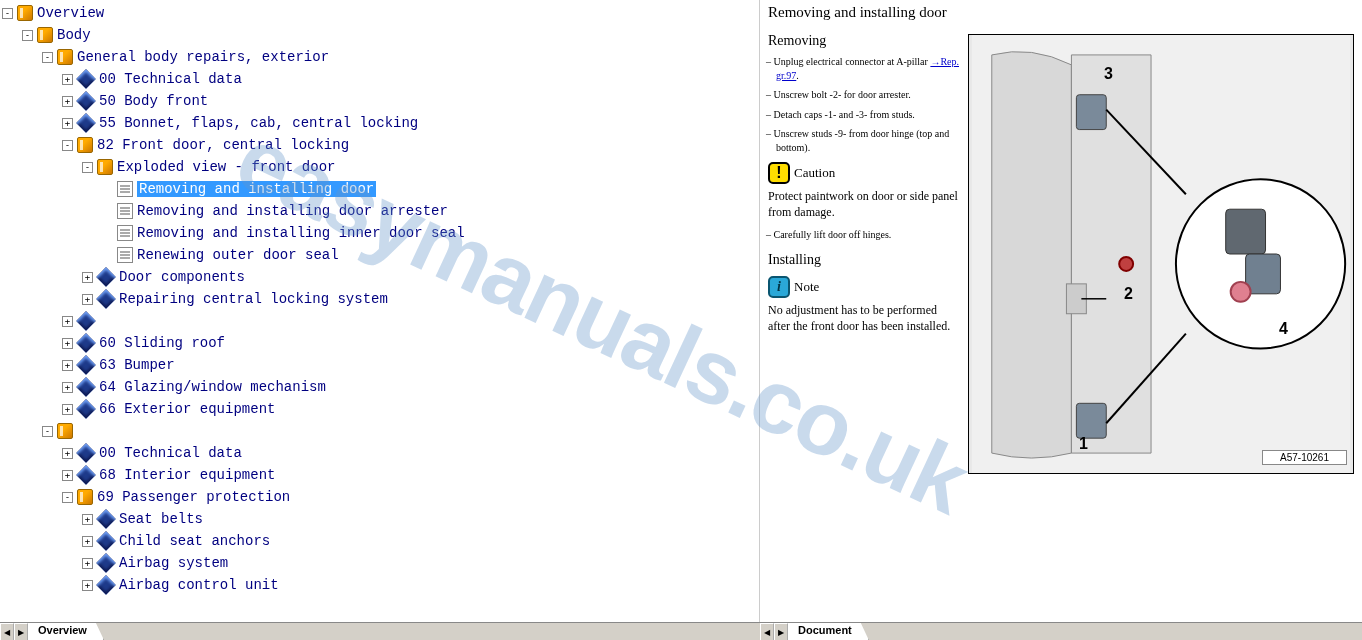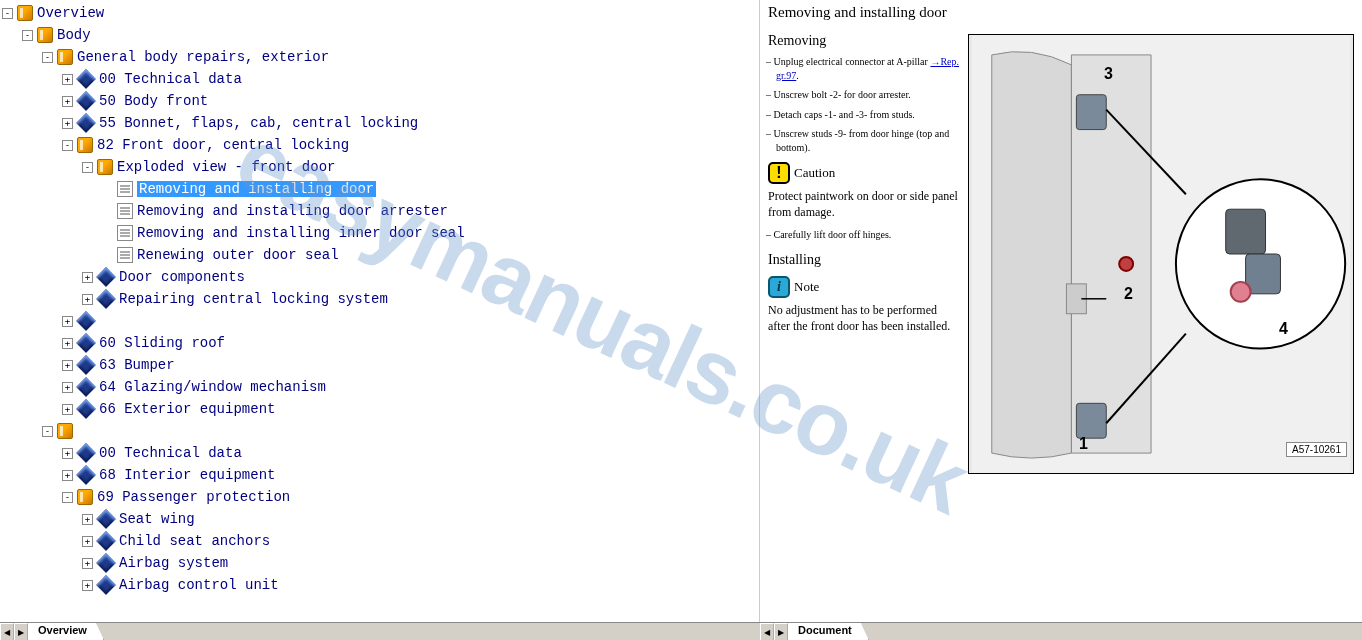--- a/index.html
+++ b/index.html
@@ -33,21 +33,21 @@
 .doc-step::before { content: "– "; }
 .doc-link { color: #0000cc; text-decoration: underline; cursor: pointer; }
 .note-icon { width: 22px; height: 22px; border-radius: 5px; display: inline-flex; align-items: center; justify-content: center; font-weight: bold; font-family: Arial; margin-right: 4px; }
 .note-icon.caution { background: #ffdd00; border: 2px solid #000; color: #000; font-size: 16px; }
 .note-icon.info { background: #2aa8d8; border: 2px solid #0a5570; color: #003344; font-size: 14px; font-style: italic; font-family: Georgia; font-weight: bold; }
 .note-row { display: flex; align-items: center; margin: 8px 0 4px; font-size: 13px; }
 .note-text { font-size: 12px; margin: 2px 0 8px; line-height: 1.35; }
 
 .watermark { position: absolute; left: 50%; top: 50%; transform: translate(-60%, -50%) rotate(25deg); font-size: 90px; color: rgba(100, 150, 200, 0.35); font-family: Arial, sans-serif; font-weight: bold; pointer-events: none; white-space: nowrap; letter-spacing: -2px; z-index: 5; }
 .diagram-label { position: absolute; font-family: Arial; font-weight: bold; font-size: 16px; }
-.diagram-code { position: absolute; bottom: 16px; right: 6px; font-family: Arial; font-size: 10px; background: #fff; border: 1px solid #888; padding: 1px 5px; }
+.diagram-code { position: absolute; bottom: 8px; right: 6px; font-family: Arial; font-size: 10px; background: #fff; border: 1px solid #888; padding: 1px 17px; }
 </style>
 </head>
 <body>
 
 <div class="watermark">easymanuals.co.uk</div>
 
 <div class="container">
   <div class="left-panel">
     <div class="tree" id="tree">
         <div class="tree-row">
@@ -183,21 +183,21 @@
         <div class="tree-row">
           <span class="indent" style="width: 60px;"></span>
           <span class="expander">-</span>
           <span class="icon icon-book"></span>
           <span class="label">69 Passenger protection</span>
         </div>
         <div class="tree-row">
           <span class="indent" style="width: 80px;"></span>
           <span class="expander">+</span>
           <span class="icon icon-diamond"></span>
-          <span class="label">Seat wing</span>
+          <span class="label">Seat belts</span>
         </div>
         <div class="tree-row">
           <span class="indent" style="width: 80px;"></span>
           <span class="expander">+</span>
           <span class="icon icon-diamond"></span>
           <span class="label">Child seat anchors</span>
         </div>
         <div class="tree-row">
           <span class="indent" style="width: 80px;"></span>
           <span class="expander">+</span>

